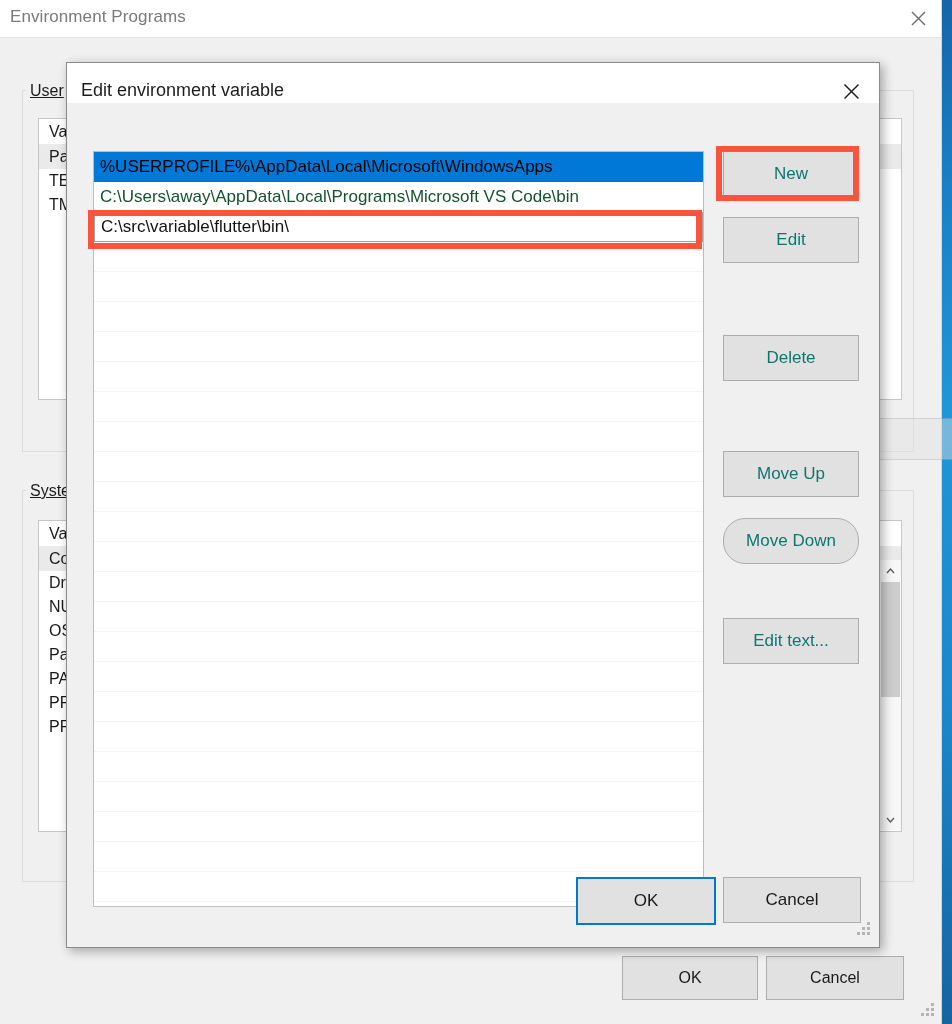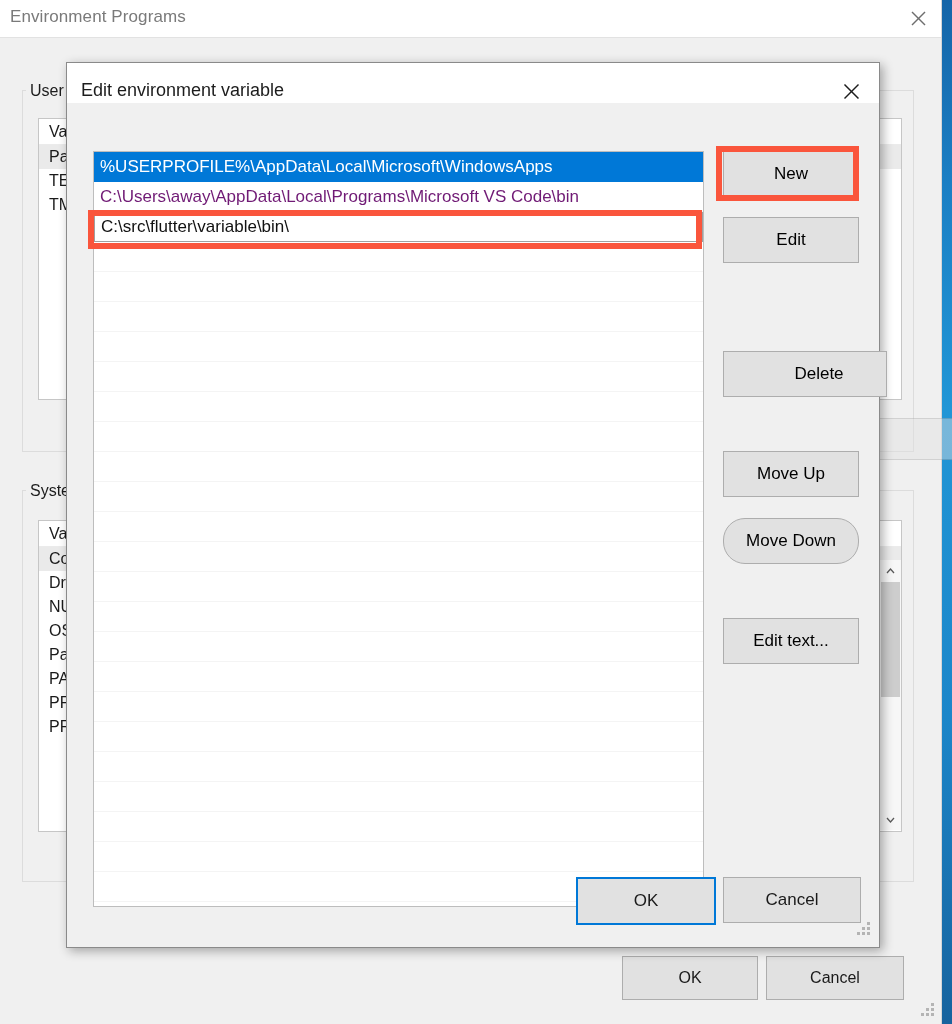--- a/index.html
+++ b/index.html
@@ -68,20 +68,21 @@
     border: 1px solid #dcdcdc;
     background: transparent;
   }
   .groupbox-label {
     position: absolute;
     background: #f0f0f0;
     padding: 0 4px;
     font-size: 16px;
     color: #1c1c1c;
     white-space: nowrap;
+    text-decoration: underline;
   }
   .listbox {
     position: absolute;
     background: #ffffff;
     border: 1px solid #c6c6c6;
     overflow: hidden;
   }
   .lb-head {
     font-size: 16px;
     color: #1a1a1a;
@@ -164,49 +165,49 @@
     left: 26px; top: 88px;
     width: 609px; height: 754px;
     background: #ffffff;
     border: 1px solid #bdbdbd;
     overflow: hidden;
   }
   .pl-row {
     height: 30px;
     box-sizing: border-box;
     font-size: 17px;
-    color: #701a75;
+    color: #14532d;
     line-height: 29px;
     padding-left: 6px;
     border-bottom: 1px solid #f4f4f4;
     white-space: nowrap;
     overflow: hidden;
   }
   .pl-row.selected {
     background: #0078d7;
-    color: #ffffff;
+    color: #000000;
     border-bottom: 1px solid #0078d7;
   }
   .pl-row.editing {
     background: #ffffff;
     color: #111111;
     border: 1px solid #a0a0a0;
     line-height: 28px;
   }
   .pl-row.empty { color: transparent; }
 
   
   .dlg-button {
     position: absolute;
     left: 656px;
     width: 134px; height: 44px;
     background: #e1e1e1;
     border: 1px solid #adadad;
     font-size: 17px;
-    color: #000000;
+    color: #0f766e;
     display: flex; align-items: center; justify-content: center;
   }
   .dlg-button.dark-top { border-top-color: #707070; }
 
   .okcancel {
     position: absolute;
     height: 44px;
     width: 136px;
     background: #e1e1e1;
     border: 1px solid #adadad;
@@ -320,21 +321,21 @@
       <svg width="17" height="17" viewBox="0 0 17 17" aria-hidden="true">
         <line x1="1.5" y1="1.5" x2="15.5" y2="15.5" stroke="#1c1c1c" stroke-width="1.5"></line>
         <line x1="15.5" y1="1.5" x2="1.5" y2="15.5" stroke="#1c1c1c" stroke-width="1.5"></line>
       </svg>
     </div>
   </div>
 
   <div class="pathlist" id="path-list">
       <div class="pl-row selected">%USERPROFILE%\AppData\Local\Microsoft\WindowsApps</div>
       <div class="pl-row ">C:\Users\away\AppData\Local\Programs\Microsoft VS Code\bin</div>
-      <div class="pl-row editing">C:\src\flutter\variable\bin\</div>
+      <div class="pl-row editing">C:\src\variable\flutter\bin\</div>
       <div class="pl-row empty">&nbsp;</div>
       <div class="pl-row empty">&nbsp;</div>
       <div class="pl-row empty">&nbsp;</div>
       <div class="pl-row empty">&nbsp;</div>
       <div class="pl-row empty">&nbsp;</div>
       <div class="pl-row empty">&nbsp;</div>
       <div class="pl-row empty">&nbsp;</div>
       <div class="pl-row empty">&nbsp;</div>
       <div class="pl-row empty">&nbsp;</div>
       <div class="pl-row empty">&nbsp;</div>
@@ -347,21 +348,21 @@
       <div class="pl-row empty">&nbsp;</div>
       <div class="pl-row empty">&nbsp;</div>
       <div class="pl-row empty">&nbsp;</div>
       <div class="pl-row empty">&nbsp;</div>
       <div class="pl-row empty">&nbsp;</div>
       <div class="pl-row empty">&nbsp;</div>
     </div>
 
   <div class="dlg-button dark-top" style="top:88px;">New</div>
   <div class="dlg-button" style="top:154px;">Edit</div>
-  <div class="dlg-button" style="top:288px;padding-left:28px;">Delete</div>
+  <div class="dlg-button" style="top:272px;">Delete</div>
   <div class="dlg-button" style="top:388px;text-align:right;">Move Up</div>
   <div class="dlg-button" style="top:455px;border-radius:22px;">Move Down</div>
   <div class="dlg-button" style="top:555px;text-align:right;">Edit text...</div>
 
   <div class="okcancel default" style="left:509px; top:814px;">OK</div>
   <div class="okcancel" style="left:656px; top:814px;">Cancel</div>
 
   <div class="grip" style="left:789px; top:859px;">
     <i style="left:11px; top:0;"></i>
     <i style="left:6px; top:5px;"></i>

